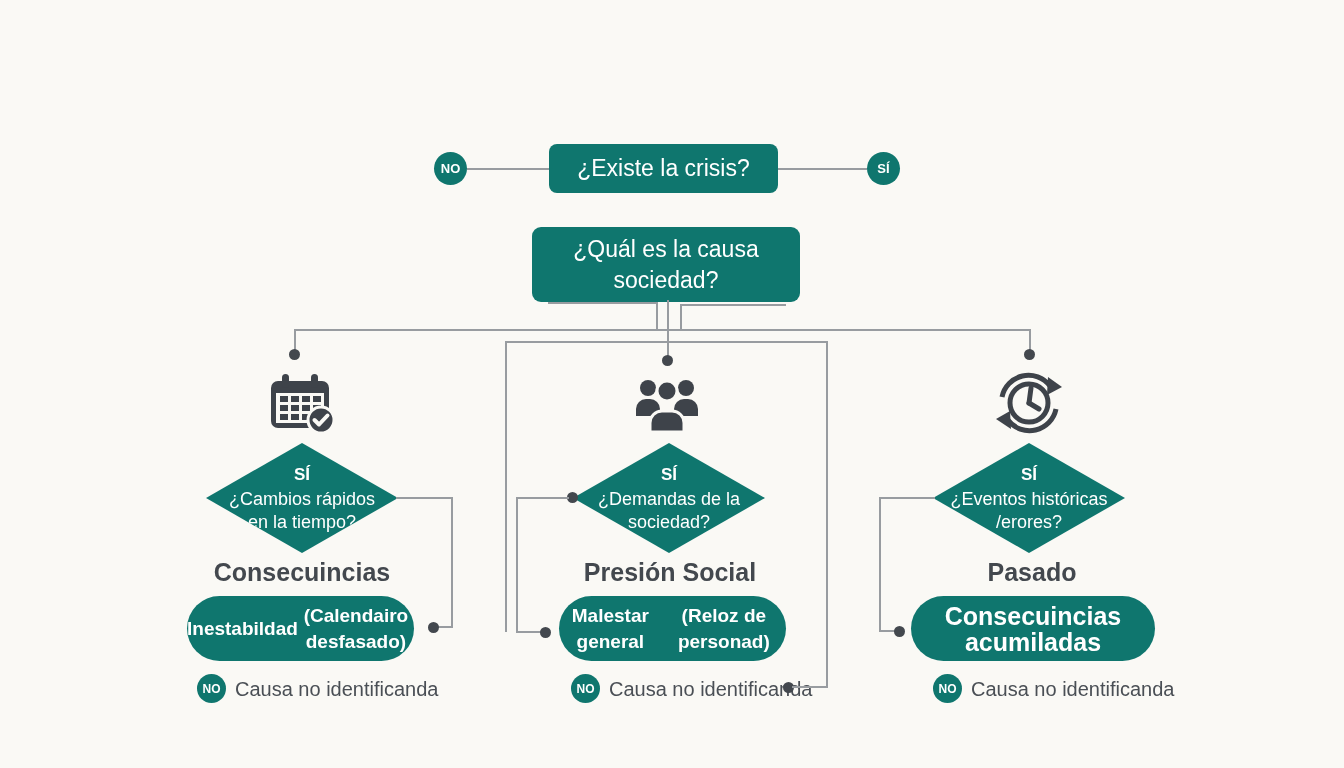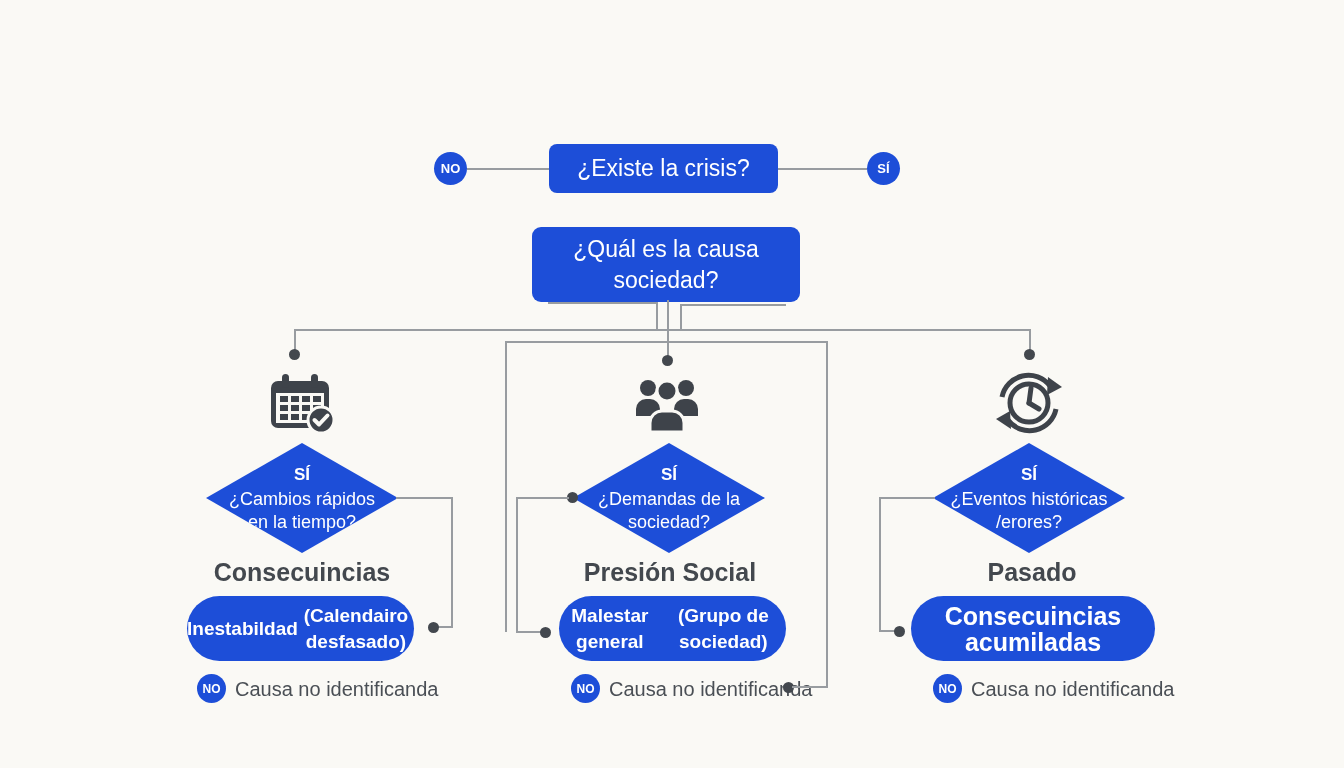--- a/index.html
+++ b/index.html
@@ -13,21 +13,21 @@
     position:absolute;left:0;top:32px;width:100%;
     text-align:center;font-size:47px;font-weight:700;
     letter-spacing:-0.5px;color:#42474d;
   }
   
   .hline,.vline{position:absolute;background:#989ca0;}
   .hline{height:2px;}
   .vline{width:2px;}
   .dot{position:absolute;width:11px;height:11px;border-radius:50%;background:#43484e;}
   
-  .node{position:absolute;background:#1d4ed8;color:#ffffff;}
+  .node{position:absolute;background:#0f766e;color:#ffffff;}
   .qbox{border-radius:8px;display:flex;flex-direction:column;align-items:center;justify-content:center;
         font-weight:400;font-size:23px;text-align:center;line-height:31px;}
   .badge{border-radius:50%;display:flex;align-items:center;justify-content:center;
          font-weight:700;font-size:13px;}
   .diamond{clip-path:polygon(50% 0,100% 50%,50% 100%,0 50%);
            width:192px;height:110px;display:flex;flex-direction:column;align-items:center;justify-content:center;
            text-align:center;font-size:18px;line-height:23px;font-weight:400;}
   .diamond .yes{font-size:17px;font-weight:700;margin-bottom:2px;}
   .pill{border-radius:33px;display:flex;flex-direction:row;align-items:center;justify-content:center;
         text-align:center;font-size:19px;font-weight:600;line-height:26px;}
@@ -153,21 +153,21 @@
   <div class="category" style="left:182px;top:558px;width:240px;">Consecuincias</div>
   <div class="category" style="left:550px;top:558px;width:240px;">Presión Social</div>
   <div class="category" style="left:912px;top:558px;width:240px;">Pasado</div>
 
   <div class="node pill" style="left:187px;top:596px;width:227px;height:65px;">
     <span>Inestabildad</span>
     <span>(Calendairo desfasado)</span>
   </div>
   <div class="node pill" style="left:559px;top:596px;width:227px;height:65px;">
     <span>Malestar general</span>
-    <span>(Grupo de sociedad)</span>
+    <span>(Reloz de personad)</span>
   </div>
   <div class="node pill" style="left:911px;top:596px;width:244px;height:65px;font-size:25px;">
     <span>Consecuincias acumiladas</span>
   </div>
 
   <div class="node badge" style="left:197px;top:674px;width:29px;height:29px;font-size:12px;">NO</div>
   <div class="noRowText" style="left:235px;top:678px;">Causa no identificanda</div>
 
   <div class="node badge" style="left:571px;top:674px;width:29px;height:29px;font-size:12px;">NO</div>
   <div class="noRowText" style="left:609px;top:678px;">Causa no identificanda</div>

